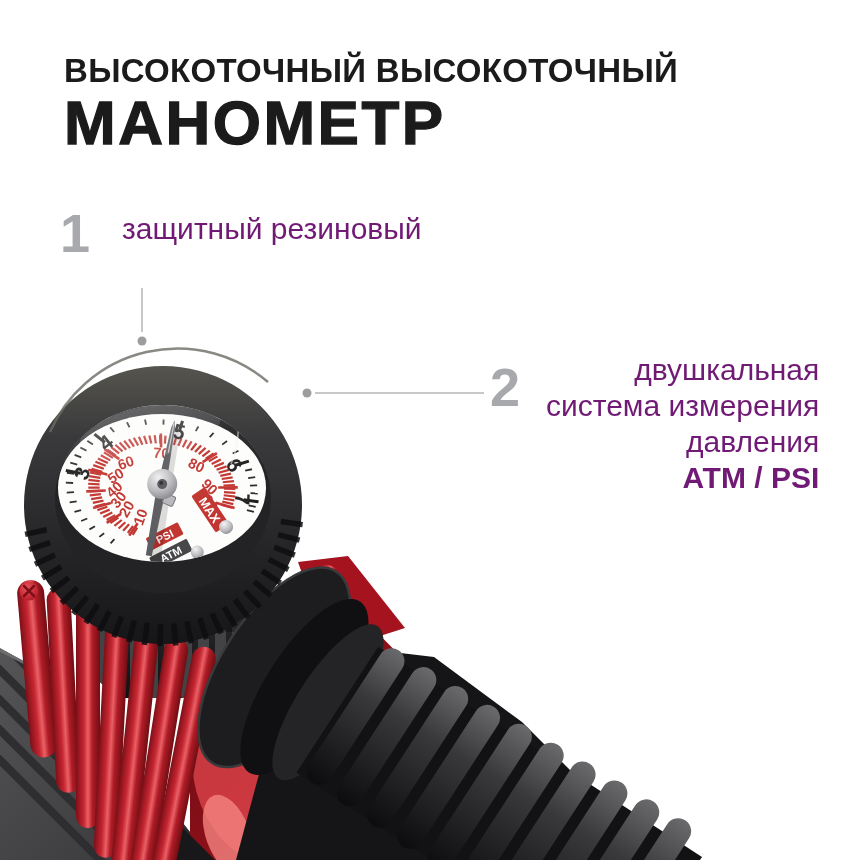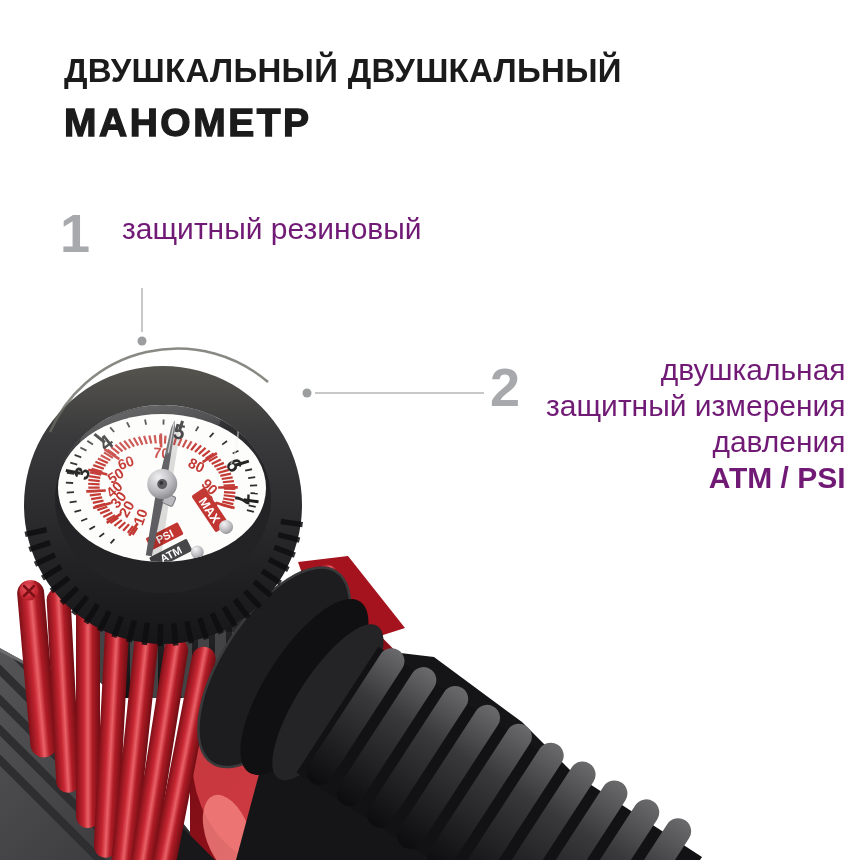--- a/index.html
+++ b/index.html
@@ -9,21 +9,21 @@
     font-family:"Liberation Sans","DejaVu Sans",sans-serif;
     color:#1b1b1b;
   }
   .photo{position:absolute;left:0;top:0;width:860px;height:860px;overflow:hidden;}
   .title-block{position:absolute;left:64px;top:50px;}
   .title-line1{
     font-size:33px;font-weight:700;letter-spacing:.3px;line-height:42px;
     color:#1b1b1b;white-space:nowrap;
   }
   .title-line2{
-    font-size:39px;font-weight:700;letter-spacing:2.5px;line-height:62px;
+    font-size:62px;font-weight:700;letter-spacing:2.5px;line-height:62px;
     color:#1b1b1b;-webkit-text-stroke:1.3px #1b1b1b;white-space:nowrap;
   }
   .callout-number{
     position:absolute;font-size:54px;font-weight:700;color:#a7a9ac;line-height:1;
   }
   .callout-text{
     position:absolute;font-size:30px;font-weight:400;color:#701a75;line-height:36px;
   }
   .callout-text .bold{font-weight:700;}
   #num1{left:60px;top:206px;}
@@ -398,28 +398,28 @@
 
   <g>
     <line id="leader1-line" x1="142" y1="288" x2="142" y2="332" stroke-width="2" stroke="#c8c8c8"></line>
     <circle id="leader1-dot" cx="142" cy="341" r="4.5" fill="#9b9d9f"></circle>
     <circle id="leader2-dot" cx="307" cy="393" r="4.5" fill="#9b9d9f"></circle>
     <line id="leader2-line" x1="315" y1="393" x2="484" y2="393" stroke-width="2" stroke="#c8c8c8"></line>
   </g>
 </svg>
 
 <div class="title-block">
-  <div class="title-line1">ДВУШКАЛЬНЫЙ ДВУШКАЛЬНЫЙ</div>
+  <div class="title-line1">ВЫСОКОТОЧНЫЙ ВЫСОКОТОЧНЫЙ</div>
   <div class="title-line2">МАНОМЕТР</div>
 </div>
 
 <div id="num1" class="callout-number" style="color: rgb(167, 169, 172);">1</div>
 <div id="text1" class="callout-text">
   <div>защитный резиновый</div>
 </div>
 
 <div id="num2" class="callout-number" style="color: rgb(167, 169, 172);">2</div>
 <div id="text2" class="callout-text">
   <div>двушкальная</div>
-  <div>защитный измерения</div>
+  <div>система измерения</div>
   <div>давления</div>
   <div class="bold">АТМ / PSI</div>
 </div>
 
 </body></html>

